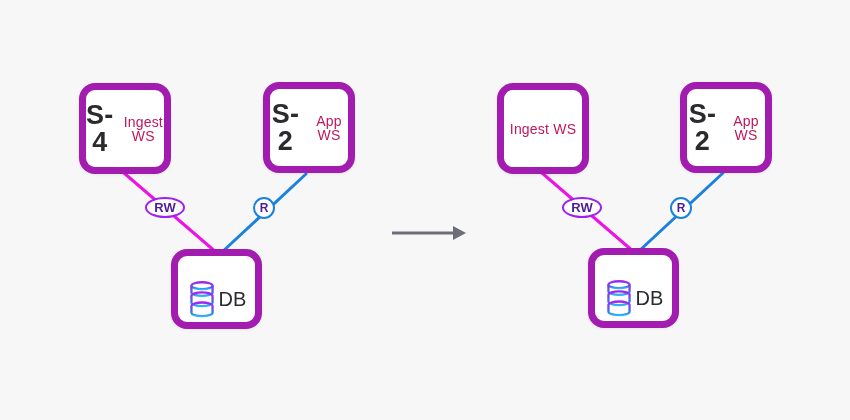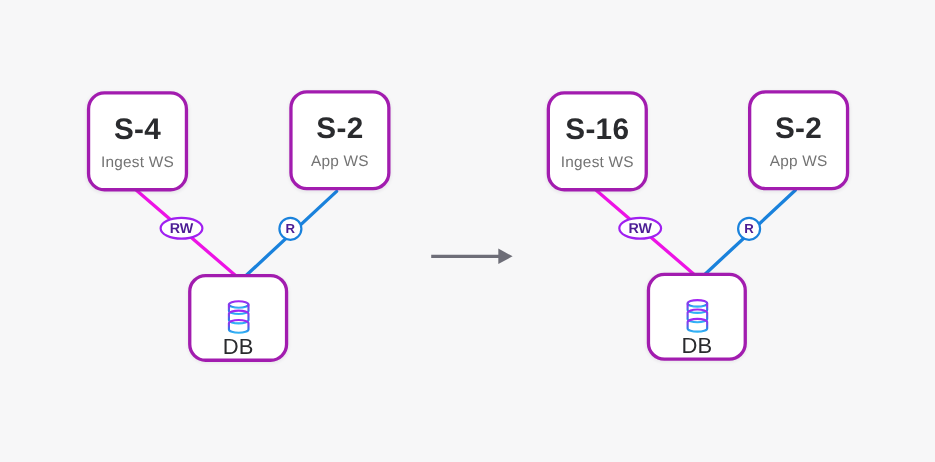--- a/index.html
+++ b/index.html
@@ -6,27 +6,27 @@
   .canvas{
     position:relative;width:850px;height:420px;background:#f7f7f8;
     font-family:"Liberation Sans",sans-serif;overflow:hidden;
   }
   .wires{position:absolute;left:0;top:0;}
   .edge-magenta{stroke:#ed13e5;stroke-width:3;stroke-linecap:round;}
   .edge-blue{stroke:#1a82dc;stroke-width:3;stroke-linecap:round;}
   .arrow-line{stroke:#6e6e78;stroke-width:3;}
   .arrow-head{fill:#6e6e78;}
   .node{
-    position:absolute;background:#ffffff;border:3px solid #a21caf;border-radius:16px;
-    box-sizing:border-box;display:flex;flex-direction:column;align-items:center;
-    justify-content:center;box-shadow:0 1px 3px rgba(40,20,60,.08);
+    position:absolute;background:#ffffff;border:7px solid #a21caf;border-radius:16px;
+    box-sizing:border-box;display:flex;flex-direction:row;align-items:center;
+    justify-content:center;box-shadow:0 1px 3px rgba(40,20,60,.08);text-align:center;
   }
   .ws{width:92px;height:91px;gap:9px;}
   .node-title{font-size:27px;font-weight:bold;color:#2a2b2e;letter-spacing:.3px;line-height:1;}
-  .node-sub{font-size:14px;color:#737373;letter-spacing:.2px;line-height:1;}
+  .node-sub{font-size:14px;color:#be185d;letter-spacing:.2px;line-height:1;}
   .db{width:91px;height:80px;gap:2px;padding-top:20px;}
   .db-label{font-size:20px;color:#2a2b2e;line-height:1;}
   .db-icon{display:block;}
   .bubble{
     position:absolute;background:#ffffff;display:flex;align-items:center;justify-content:center;
     font-weight:bold;color:#4c1d95;box-sizing:border-box;border-radius:50%;line-height:1;
   }
   .bubble-rw{width:40px;height:21px;border:2.5px solid #a020f0;font-size:13px;}
   .bubble-r{width:22px;height:22px;border:2.5px solid #1a82dc;font-size:12px;}
   .pos-s4{left:79px;top:83px;}   .pos-s2{left:263px;top:82px;}  .pos-db1{left:171px;top:249px;}
@@ -74,21 +74,20 @@
         <path d="M4 15 A10 3.3 0 0 1 24 15 L24 21.4 A10 3.3 0 0 1 4 21.4 Z"></path>
         <path d="M4 24.6 A10 3.3 0 0 1 24 24.6 L24 31 A10 3.3 0 0 1 4 31 Z"></path>
       </g>
     </svg>
     <div class="db-label">DB</div>
   </div>
   <div class="bubble bubble-rw pos-rw1">RW</div>
   <div class="bubble bubble-r pos-r1">R</div>
 
   <div class="node ws pos-s16">
-    <div class="node-title">S-16</div>
     <div class="node-sub">Ingest WS</div>
   </div>
   <div class="node ws pos-s8">
     <div class="node-title">S-2</div>
     <div class="node-sub">App WS</div>
   </div>
   <div class="node db pos-db2">
     <svg class="db-icon" width="30" height="38" viewBox="0 0 28 36" aria-hidden="true">
       <g fill="none" stroke="url(#dbgrad)" stroke-width="2.2">
         <ellipse cx="14" cy="5.4" rx="10" ry="3.3"></ellipse>

